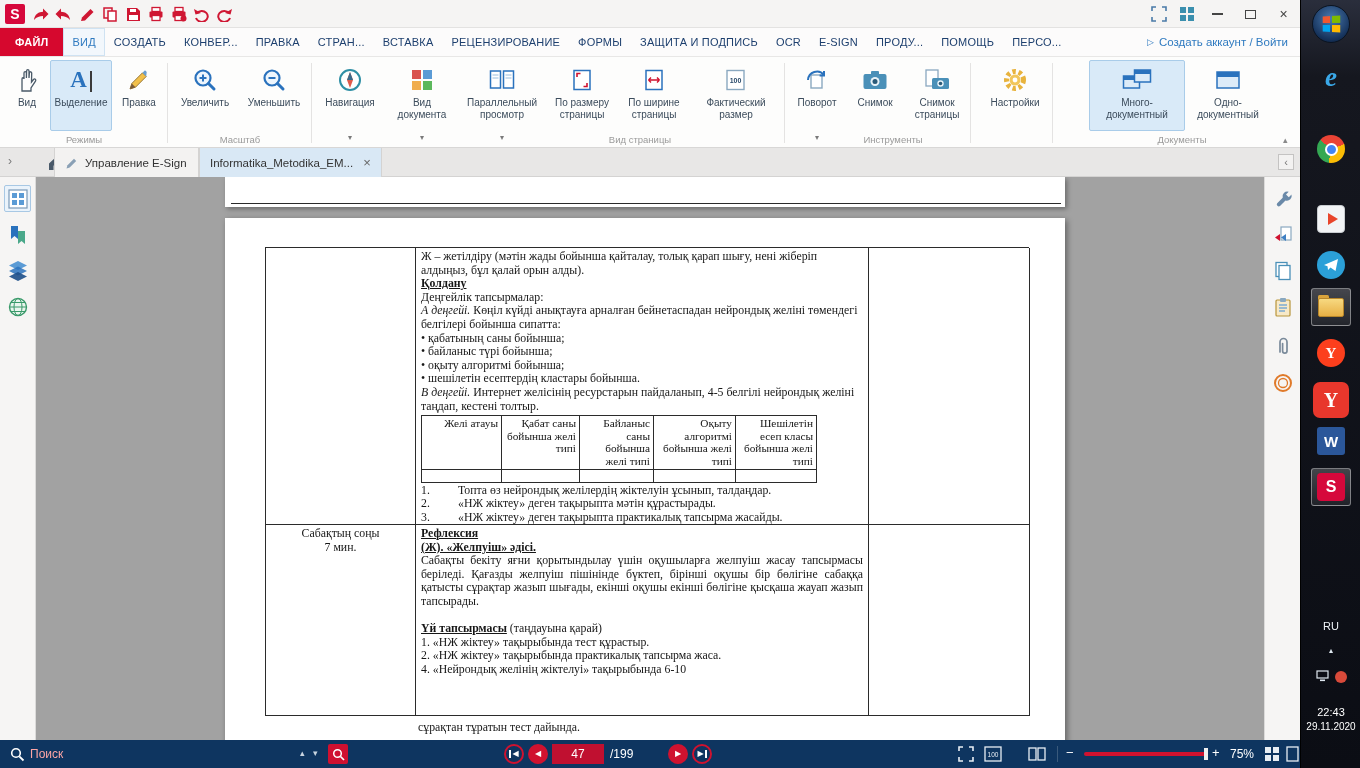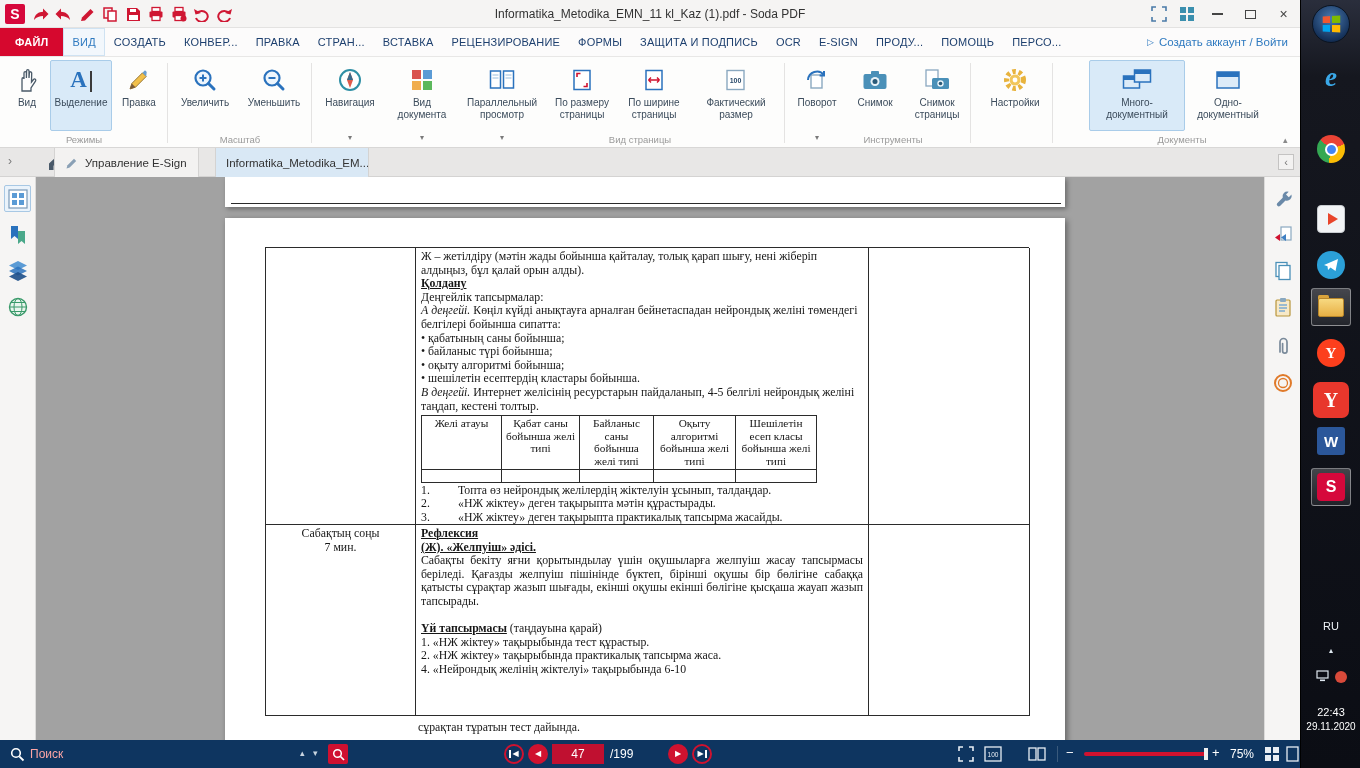--- a/index.html
+++ b/index.html
@@ -77,21 +77,21 @@
   .oc{border-right:1.3px solid #2b2b2b;border-bottom:1.3px solid #2b2b2b;overflow:hidden;}
   .oc.r1{height:277px;}
   .oc.r2{height:191px;}
   .oc.c2{padding:2px 5px;}
   .oc.c1.r2{text-align:center;padding-top:2px;}
   .b{font-weight:bold;text-decoration:underline;}
   .just{text-align:justify;}
   .blank{height:13.6px;}
   .numd .num{display:inline-block;width:37px;}
   .itable{border-collapse:collapse;margin:2px 0 1px 0;font-size:11.3px;line-height:12.6px;table-layout:fixed;}
-  .itable th,.itable td{border:1px solid #2b2b2b;font-weight:normal;text-align:center;vertical-align:top;padding:1px 3px;}
+  .itable th,.itable td{border:1px solid #2b2b2b;font-weight:normal;text-align:right;vertical-align:top;padding:1px 3px;}
   .itable th{height:46px;}
   .itable tr.emptyrow td{height:13px;}
   .itable th:nth-child(1){width:80px;}
   .itable th:nth-child(2){width:78px;}
   .itable th:nth-child(3){width:74px;}
   .itable th:nth-child(4){width:82px;}
   .itable th:nth-child(5){width:81px;}
   .overflow-line{position:absolute;left:193px;top:503px;}
 
   
@@ -218,21 +218,20 @@
               <path d="M1 3 l1.5 5.5 5.5-1.5 z" fill="#cf1733"></path>
             </svg>
           </span>
         <span class="qi">
             <svg width="17" height="16">
               <path d="M13 7 a6 5.5 0 1 0 1 5" fill="none" stroke="#cf1733" stroke-width="2"></path>
               <path d="M16 3 l-1.5 5.5 -5.5-1.5 z" fill="#cf1733"></path>
             </svg>
           </span>
       </div>
-      <div class="title-text">Informatika_Metodika_EMN_11 kl_Kaz (1).pdf - Soda PDF</div>
       <div class="titlebar-right">
         <span class="tico">
             <svg width="16" height="16">
               <path d="M1 5 V1 h4 M11 1 h4 v4 M15 11 v4 h-4 M5 15 H1 v-4" fill="none" stroke="#4a7aa8" stroke-width="1.6"></path>
             </svg>
           </span>
         <span class="tico">
             <svg width="16" height="16">
               <g fill="#3a8fae">
                 <rect x="1" y="1" width="6" height="6"></rect>
@@ -475,21 +474,21 @@
           <svg width="18" height="16">
             <path d="M2 8.5 L9 2 l7 6.5 V15 h-4.5 v-4.5 h-5 V15 H2 z" fill="#4a5a6a"></path>
           </svg>
         </span>
       <div class="tab" style="left:54px;width:145px">
         <svg width="14" height="14">
             <path d="M1.5 12.5 l1-3.2 L9 2.8 l2.2 2.2 -6.5 6.5 z" fill="#8aa0b5"></path>
           </svg>
         <span>Управление E-Sign</span>
       </div>
-      <div class="tab active" style="left:215px;width:154px">
+      <div class="tab active" style="left:199px;width:183px">
         <span>Informatika_Metodika_EM...</span>
         <span class="tclose">×</span>
       </div>
       <span class="rchevbox">
           <span>‹</span>
         </span>
     </div>
 
     <div class="sidenav left">
       <span class="snb sel" style="top:8px">

